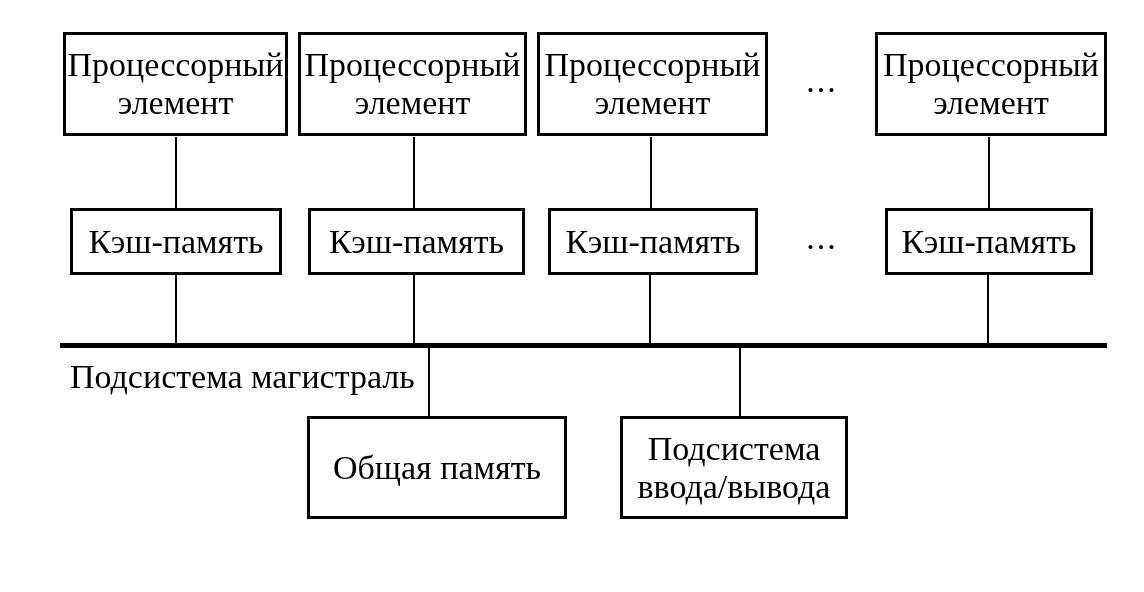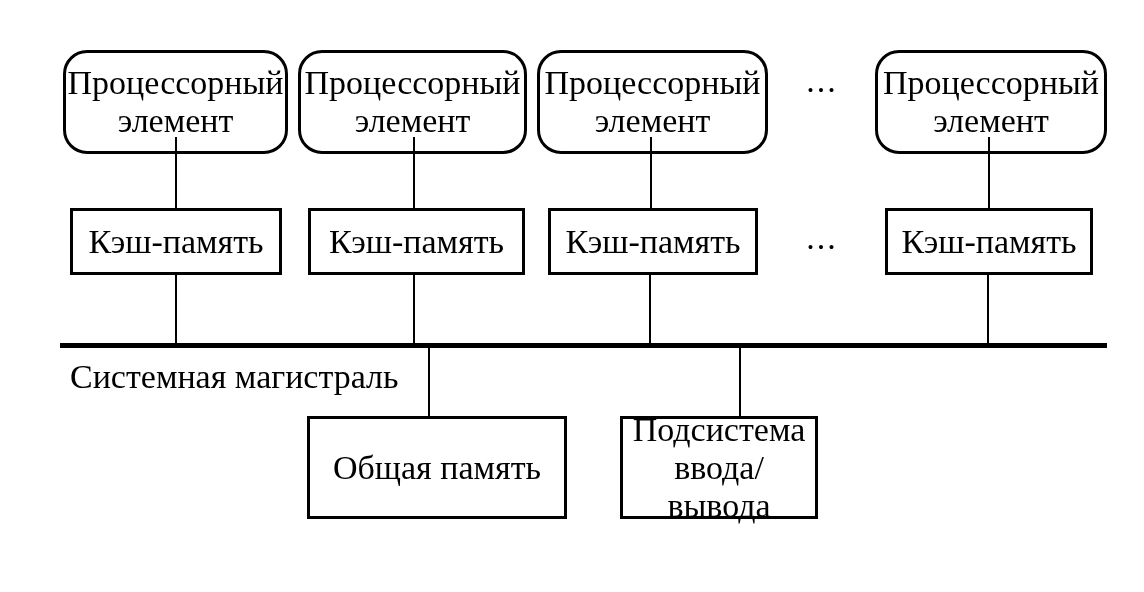--- a/index.html
+++ b/index.html
@@ -25,35 +25,35 @@
     align-items: center;
     justify-content: center;
     text-align: center;
     font-size: 34px;
     line-height: 38px;
   }
   .box span {
     display: block;
     padding: 0 4px;
   }
-  .proc { top: 50px; height: 104px; border-radius: 24px; }
+  .proc { top: 32px; height: 104px; }
   .proc.p1 { left: 63px;  width: 225px; }
   .proc.p2 { left: 298px; width: 229px; }
   .proc.p3 { left: 537px; width: 231px; }
   .proc.p4 { left: 875px; width: 232px; }
 
   .cache { top: 208px; height: 67px; text-align: center; }
   .cache.c1 { left: 70px;  width: 212px; }
   .cache.c2 { left: 308px; width: 217px; }
   .cache.c3 { left: 548px; width: 210px; }
   .cache.c4 { left: 885px; width: 208px; }
 
   .bottom { top: 416px; height: 103px; }
   .bottom.mem { left: 307px; width: 260px; }
-  .bottom.io  { left: 620px; width: 198px; }
+  .bottom.io  { left: 620px; width: 228px; }
 
   .vline {
     position: absolute;
     width: 2px;
     background: #000000;
   }
   .pc1 { left: 175px; top: 137px; height: 71px; }
   .pc2 { left: 413px; top: 137px; height: 71px; }
   .pc3 { left: 650px; top: 137px; height: 71px; }
   .pc4 { left: 988px; top: 137px; height: 71px; }
@@ -130,21 +130,21 @@
   <div class="vline pc2"></div>
   <div class="vline pc3"></div>
   <div class="vline pc4"></div>
 
   <div class="vline cb1"></div>
   <div class="vline cb2"></div>
   <div class="vline cb3"></div>
   <div class="vline cb4"></div>
 
   <div class="bus"></div>
-  <div class="bus-label">Системная магистраль</div>
+  <div class="bus-label">Подсистема магистраль</div>
 
   <div class="vline bm1"></div>
   <div class="vline bm2"></div>
 
   <div class="box bottom mem">
     <span>Общая память</span>
   </div>
   <div class="box bottom io">
     <span>Подсистема ввода/вывода</span>
   </div>

